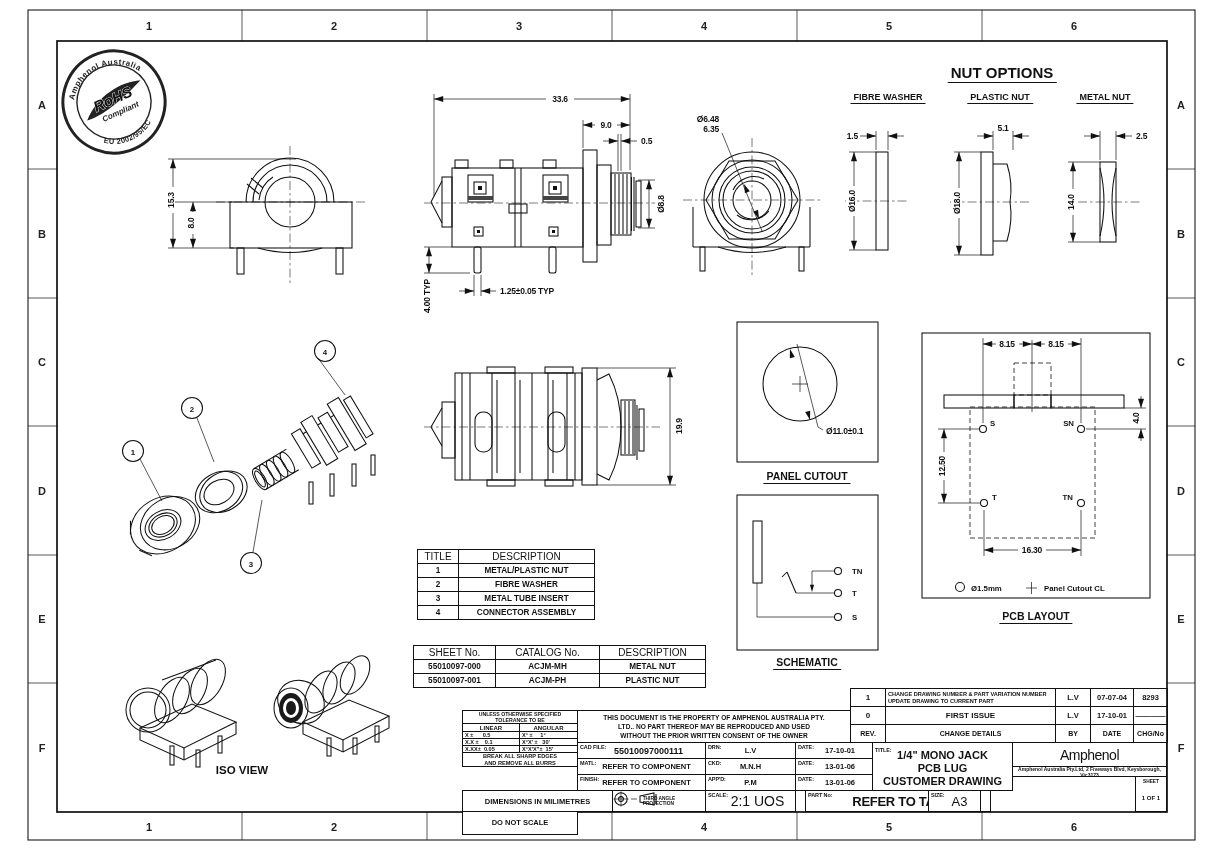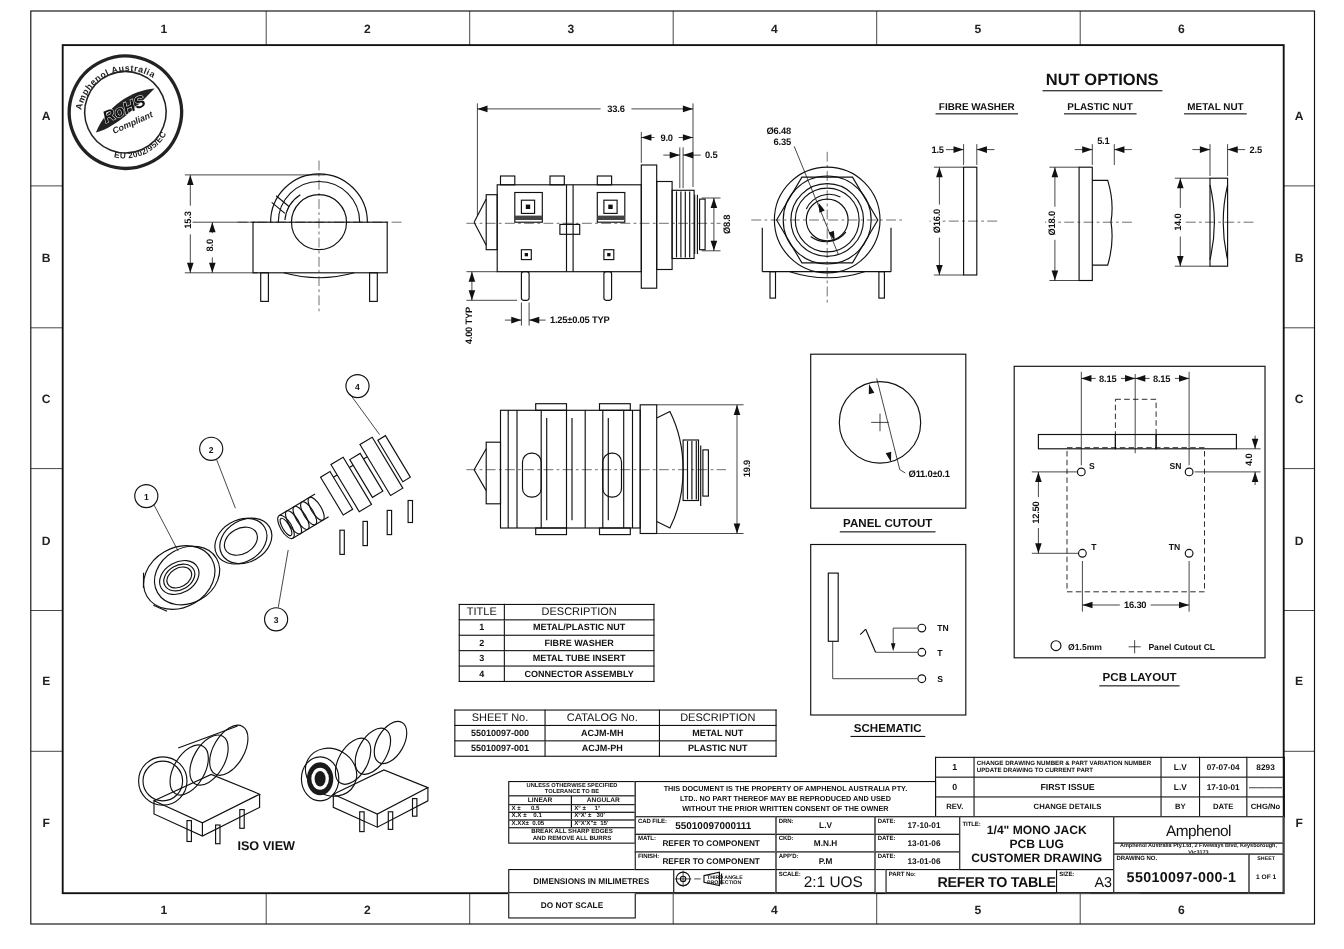--- a/index.html
+++ b/index.html
@@ -664,36 +664,32 @@
   <span style="font-size:4.8px;font-weight:700;line-height:5.5px;text-align:left;"><span>THIRD ANGLE</span><br><span>PROJECTION</span></span>
 </div>
 <div class="cell" style="left:705px;top:790px;width:91px;height:22px;">
   <span class="tag">SCALE:</span>
       <span style="font-size:14px;font-weight:400;margin-left:14px;">2:1 UOS</span>
 </div>
 <div class="cell" style="left:805px;top:790px;width:186px;height:22px;">
   <span class="tag">PART No:</span>
       <span style="font-size:13px;font-weight:800;margin-left:16px;letter-spacing:-0.3px;">REFER TO TABLE</span>
 </div>
-<div class="cell" style="left:960px;top:790px;width:76px;height:22px;">
+<div class="cell" style="left:928px;top:790px;width:53px;height:22px;">
   <span class="tag">SIZE:</span>
       <span style="font-size:13px;font-weight:500;margin-left:10px;">A3</span>
 </div>
 <div class="cell" style="left:872px;top:742px;width:141px;height:49px;flex-direction:column;line-height:13px;">
   <span class="tag">TITLE:</span>
   <span style="font-size:11px;font-weight:800;margin-top:4px;">1/4" MONO JACK</span>
   <span style="font-size:11px;font-weight:800;">PCB LUG</span>
   <span style="font-size:11px;font-weight:800;">CUSTOMER DRAWING</span>
 </div>
 <div class="cell" style="left:1012px;top:742px;width:155px;height:25px;">
   <span style="font-size:14px;font-weight:400;letter-spacing:-0.5px;">Amphenol</span>
 </div>
 <div class="cell" style="left:1012px;top:766px;width:155px;height:11px;font-size:5px;font-weight:700;">Amphenol Australia Pty.Ltd, 2 Fiveways Blvd, Keysborough, Vic3173</div>
-<div class="cell" style="left:1012px;top:776px;width:124px;height:36px;">
-  <span class="tag">DRAWING NO.</span>
-  <span style="font-size:13px;font-weight:600;letter-spacing:0.3px;margin-top:6px;">55010097-000-1</span>
-</div>
 <div class="cell" style="left:1135px;top:776px;width:32px;height:36px;flex-direction:column;">
   <span style="position:absolute;top:2px;font-size:4.8px;font-weight:700;">SHEET</span>
   <span style="font-size:6px;font-weight:700;margin-top:8px;">1 OF 1</span>
 </div>
 
 </div>
 
 </body></html>

